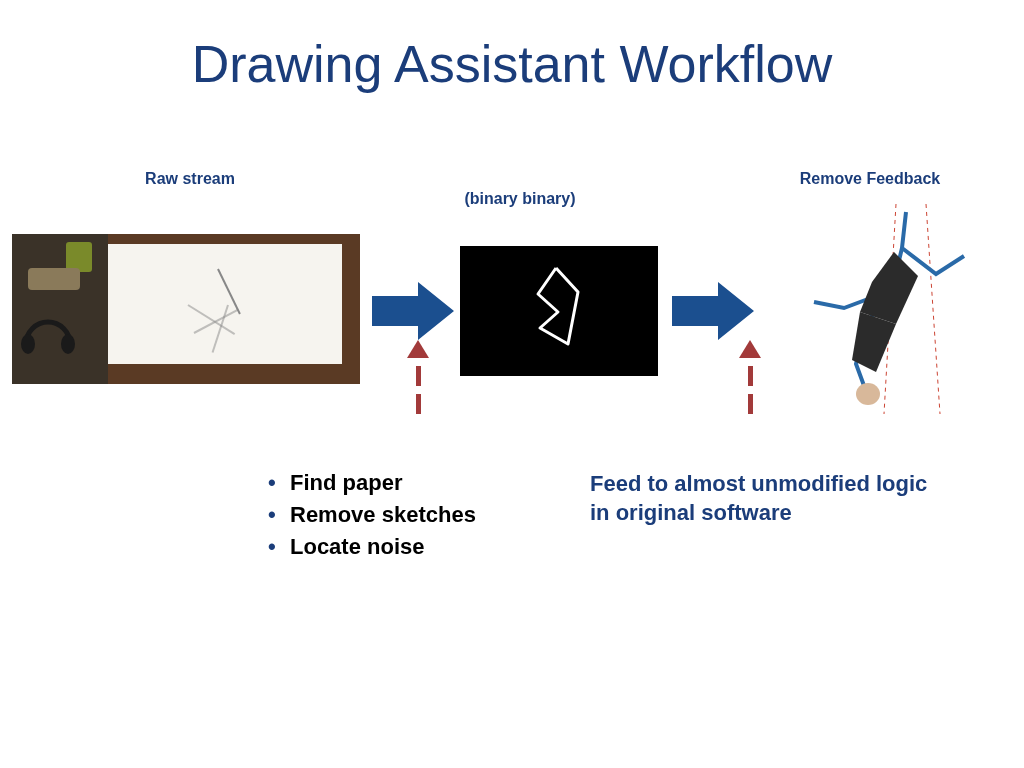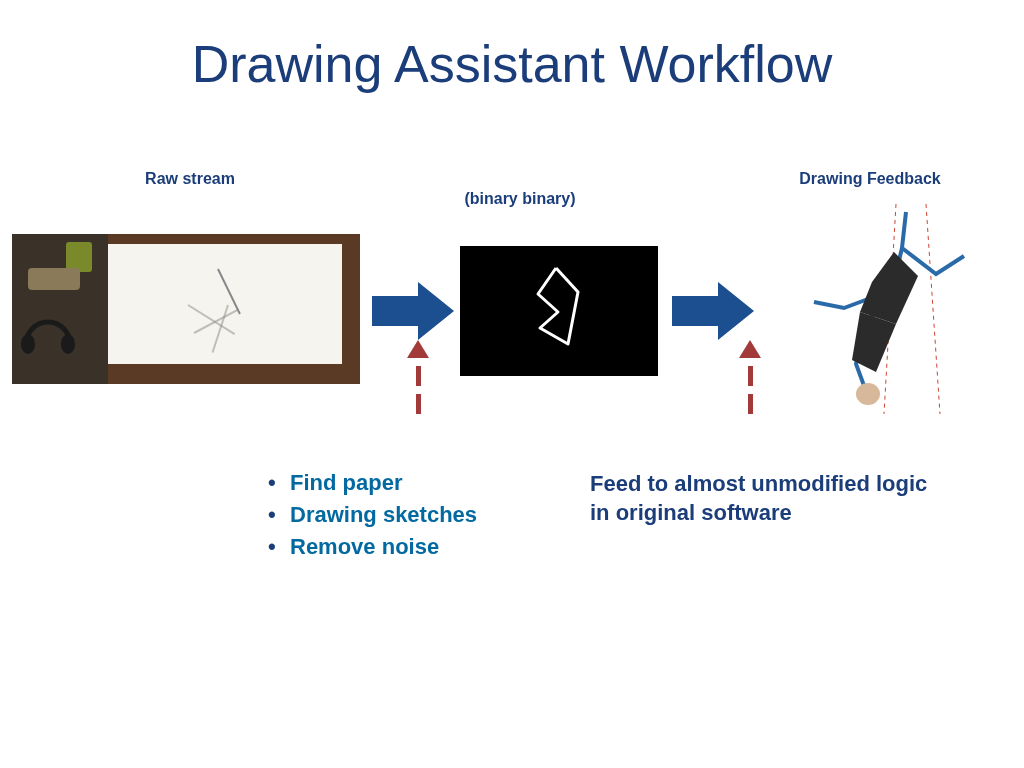--- a/index.html
+++ b/index.html
@@ -18,21 +18,21 @@
   .stage2 { position: absolute; left: 460px; top: 12px; width: 198px; height: 130px; background:#000; }
   .arrow2 { position: absolute; left: 672px; top: 48px; }
   .stage3 { position: absolute; left: 796px; top: -30px; width: 200px; height: 210px; }
   .big-arrow { width: 82px; height: 58px; }
   .dashed-arrow { position: absolute; width: 28px; height: 90px; }
   .d1 { left: 404px; top: 340px; }
   .d2 { left: 736px; top: 340px; }
   .dashed-arrow .head { width: 0; height: 0; border-left: 11px solid transparent; border-right: 11px solid transparent; border-bottom: 18px solid #a23a3a; margin: 0 auto; }
   .dashed-arrow .seg { width: 5px; height: 20px; background:#a23a3a; margin: 8px auto 0; }
   .notes { position: absolute; top: 470px; left: 0; width: 1024px; }
-  .note-left  { position: absolute; left: 268px; width: 280px; color:#0369a1; font-weight:bold; font-size:22px; }
+  .note-left  { position: absolute; left: 268px; width: 280px; color:#000000; font-weight:bold; font-size:22px; }
   .note-left ul { list-style: none; padding-left: 0; }
   .note-left li { margin-bottom: 6px; }
   .note-left li::before { content: "•"; color:#1b3d7a; display:inline-block; width: 22px; }
   .note-right { position: absolute; left: 590px; width: 340px; color:#1b3d7a; font-weight:bold; font-size:22px; line-height:1.3; }
   .frame { width:100%; height:100%; background:#5a3a24; position:relative; }
   .paper { position:absolute; left:96px; top:10px; width:234px; height:120px; background:#f6f4ef; }
   .sketch-line { position:absolute; background:#888; transform-origin: left center; height:2px; }
   .desk { position:absolute; left:0; top:0; width:96px; height:150px; background:#3a3228; }
   .mug  { position:absolute; left:54px; top:8px; width:26px; height:30px; background:#7a8a2a; border-radius:3px; }
   .phone{ position:absolute; left:16px; top:34px; width:52px; height:22px; background:#8a7a5a; border-radius:4px; }
@@ -44,21 +44,21 @@
 <div class="slide">
 
   <h1 class="title">Drawing Assistant Workflow</h1>
 
   <div class="labels">
     <div class="lbl raw">Raw stream</div>
     <div class="lbl sym">
       <br>
       <span>(binary binary)</span>
     </div>
-    <div class="lbl vis">Drawing Feedback</div>
+    <div class="lbl vis">Remove Feedback</div>
   </div>
 
   <div class="stage-row">
 
     <div class="stage1">
       <div class="frame">
         <div class="desk">
           <div class="mug"></div>
           <div class="phone"></div>
           <div class="hp">
@@ -121,20 +121,20 @@
   <div class="dashed-arrow d2">
     <div class="head"></div>
       <div class="seg"></div>
       <div class="seg"></div>
   </div>
 
   <div class="notes">
     <div class="note-left">
       <ul>
         <li>Find paper</li>
-        <li>Drawing sketches</li>
-        <li>Remove noise</li>
+        <li>Remove sketches</li>
+        <li>Locate noise</li>
       </ul>
     </div>
     <div class="note-right">Feed to almost unmodified logic in original software</div>
   </div>
 
 </div>
 
 </body></html>

